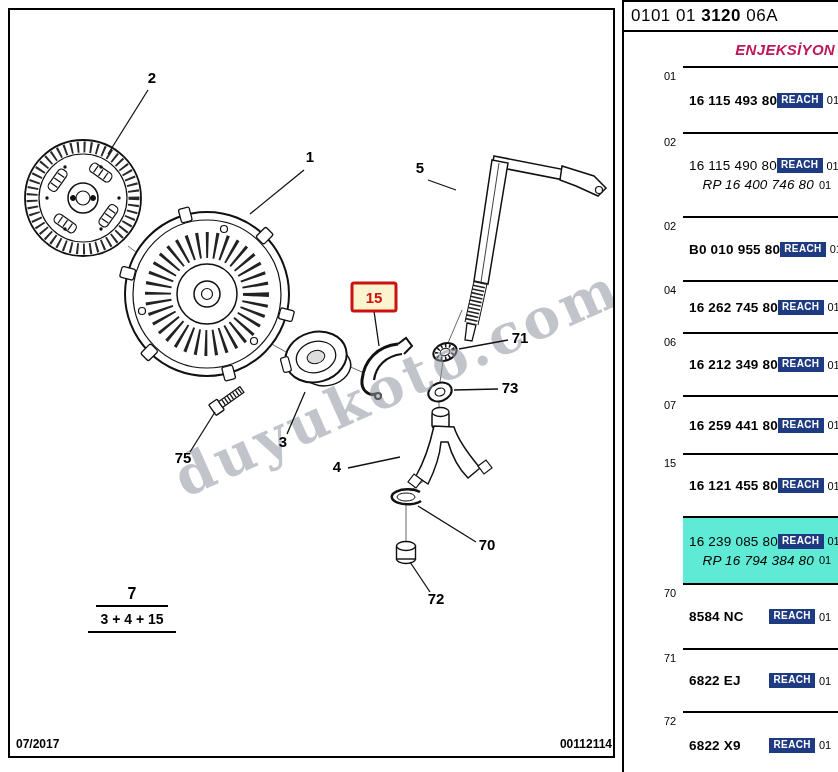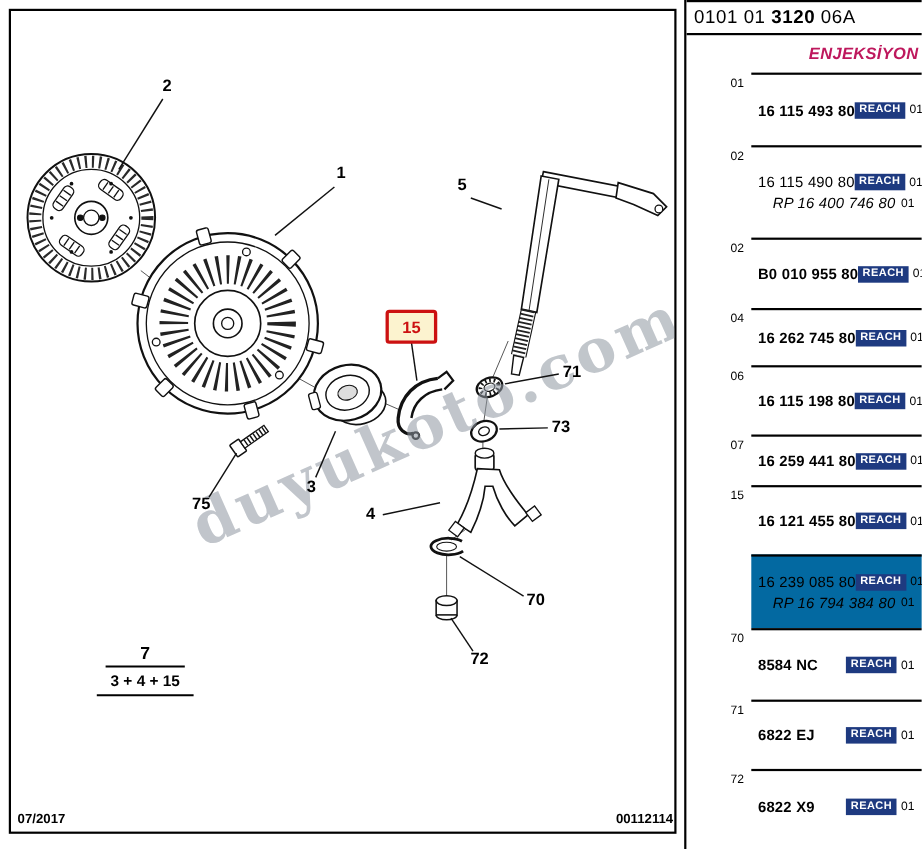--- a/index.html
+++ b/index.html
@@ -18,21 +18,21 @@
                 display:flex; align-items:center; padding-left:7px;
                 font-size:17px; letter-spacing:.5px; white-space:pre; }
   .header-box .b { font-weight:bold; }
   .section { height:34px; display:flex; align-items:center; justify-content:flex-end;
              padding-right:3px; color:#be185d; font-style:italic; font-weight:bold;
              font-size:15px; letter-spacing:.3px; }
   .row { display:flex;padding-left:36px; }
   .idx { width:23px; font-size:11px; padding:4px 0 0 4px; }
   .row-body { flex:1; border-top:2px solid #000; display:flex; flex-direction:column;
               justify-content:center; gap:4px; min-width:0; }
-  .row.hl .row-body { background:#0369a1; }
+  .row.hl .row-body { background:#5eead4; }
   .pline { display:flex; align-items:center; padding-left:6px; }
   .pline.rightline { justify-content:flex-end; padding-right:0; }
   .part { font-size:13.5px; letter-spacing:.2px; white-space:nowrap; }
   .part.bold { font-weight:bold; }
   .part.it { }
   .part.rp { font-weight:normal; font-style:italic; margin-right:5px; }
   .reach { margin-left:auto; margin-right:4px; background:#1e3a80; color:#fff;
            font-size:10px; font-weight:bold; padding:2px 4px 3px; letter-spacing:.4px;
            line-height:1; }
   .qty { font-size:11px; width:19px; flex:0 0 auto; }
@@ -293,28 +293,28 @@
         <span class="reach">REACH</span>
         <span class="qty">01</span>
       </div>
     </div>
   </div>
 
   <div class="row" style="height:63px">
     <div class="idx">06</div>
     <div class="row-body">
       <div class="pline">
-        <span class="part bold">16 115 198 80</span>
-        <span class="reach">REACH</span>
-        <span class="qty">01</span>
-      </div>
-    </div>
-  </div>
-
-  <div class="row" style="height:46px">
+        <span class="part bold">16 212 349 80</span>
+        <span class="reach">REACH</span>
+        <span class="qty">01</span>
+      </div>
+    </div>
+  </div>
+
+  <div class="row" style="height:58px">
     <div class="idx">07</div>
     <div class="row-body">
       <div class="pline">
         <span class="part bold">16 259 441 80</span>
         <span class="reach">REACH</span>
         <span class="qty">01</span>
       </div>
     </div>
   </div>
 

